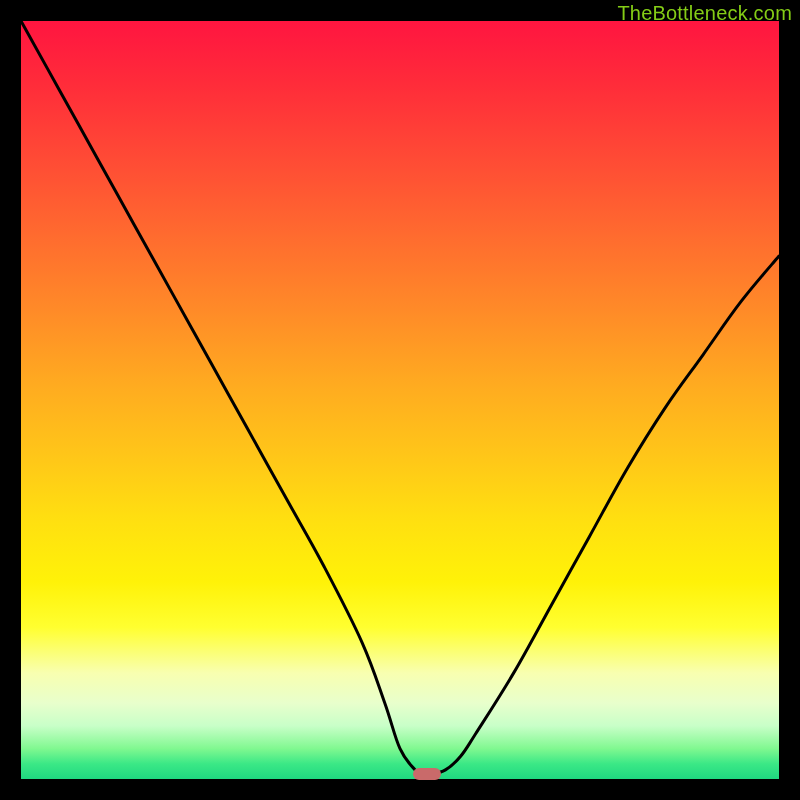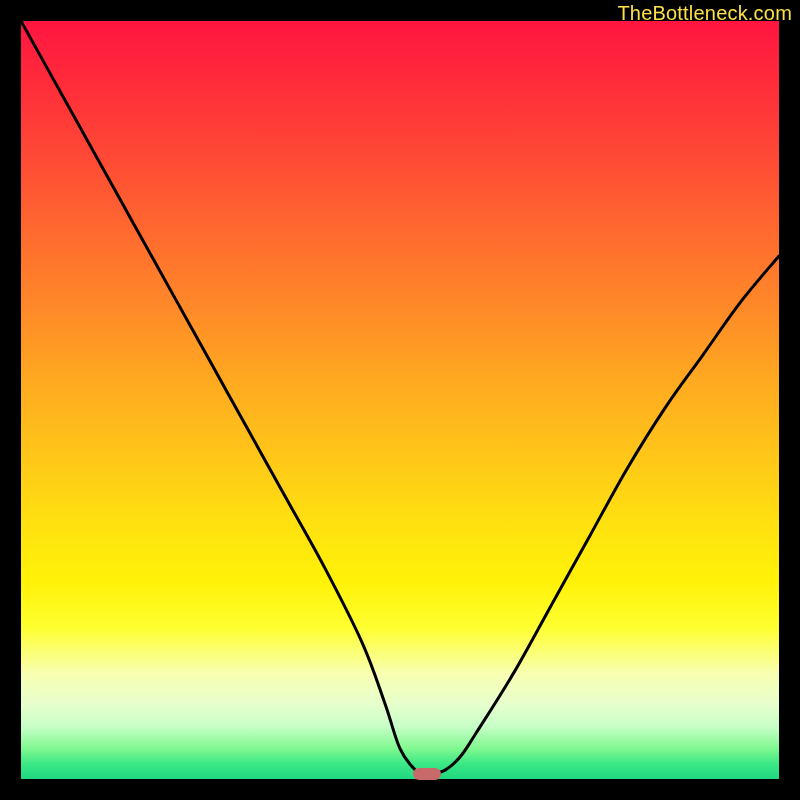--- a/index.html
+++ b/index.html
@@ -57,21 +57,21 @@
     width: 28px;
     height: 12px;
     background: #c96a6a;
     border-radius: 6px;
     transform: translate(-50%, -50%);
   }
   .attribution {
     position: absolute;
     top: 2px;
     right: 8px;
-    color: #fde047;
+    color: #84cc16;
     font-size: 20px;
     font-weight: 500;
     letter-spacing: 0.2px;
   }
 </style>
 </head>
 <body>
 
 <div class="attribution">TheBottleneck.com</div>
 

